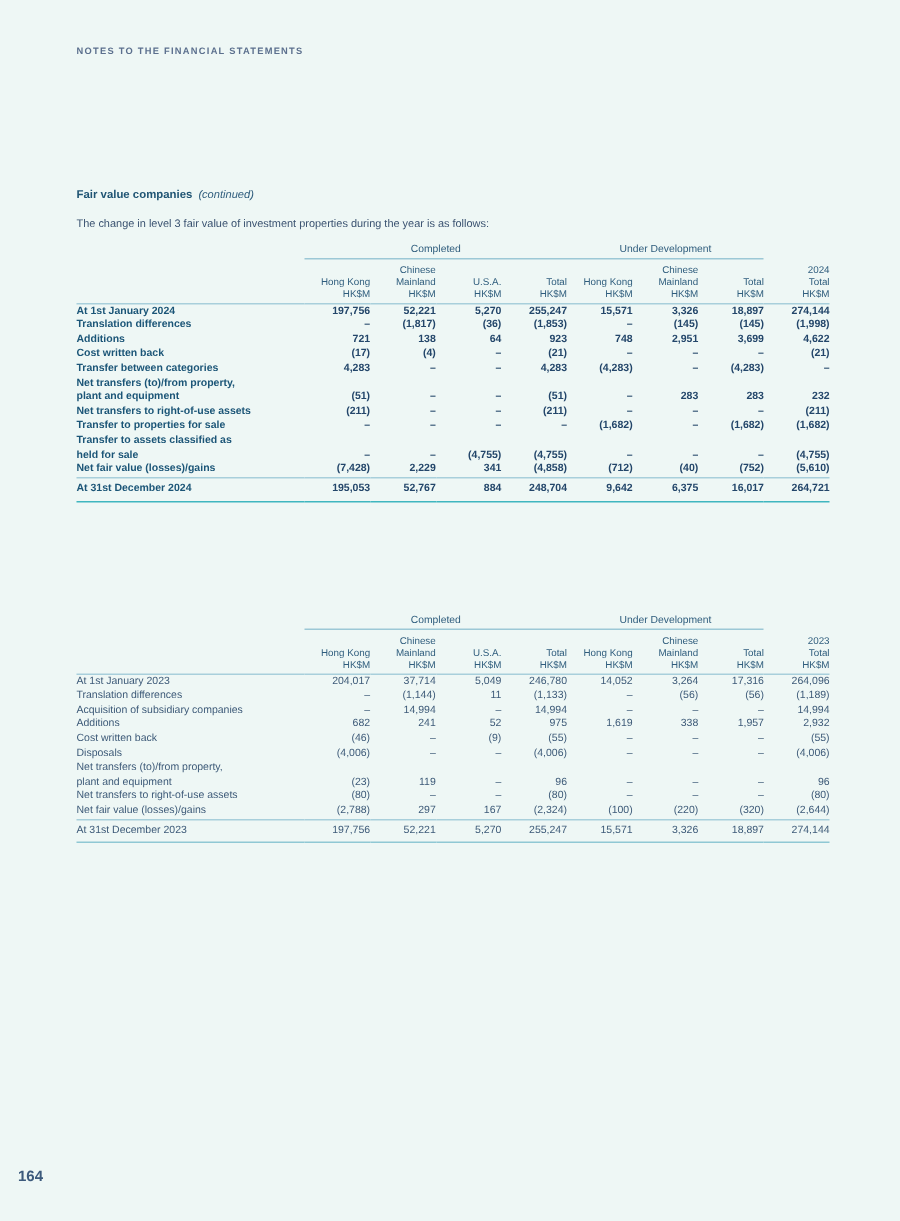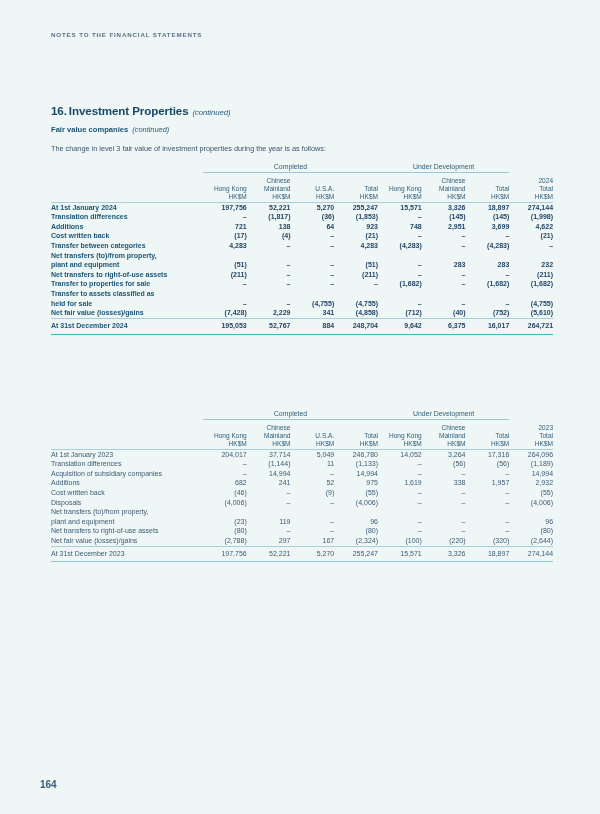--- a/index.html
+++ b/index.html
@@ -165,37 +165,34 @@
     border-top: 1.6px solid #3fb6bf;
     height: 0; font-size: 0; line-height: 0;
   }
   tr.bottom-rule-thin td {
     border-top: 1px solid #8fc8d4;
     height: 0; font-size: 0; line-height: 0;
   }
 
   .page-number {
     position: absolute;
-    left: 40px;
+    left: 12px;
     top: 779px;
     font-size: 10px;
     font-weight: 700;
     color: #3c5a7c;
   }
 </style>
 </head>
 <body>
 
 <div class="page">
 
   <div class="running-head">NOTES TO THE FINANCIAL STATEMENTS</div>
 
-  <div class="section-heading">
-    <span class="num">16.</span><span>Investment Properties</span><span class="cont">(continued)</span>
-  </div>
 
   <div class="subheading">
     <span>Fair value companies</span><span class="cont">(continued)</span>
   </div>
 
   <div class="intro">The change in level 3 fair value of investment properties during the year is as follows:</div>
 
   <div class="tbl-wrap first">
     <table class="fin bold">
       <colgroup>

